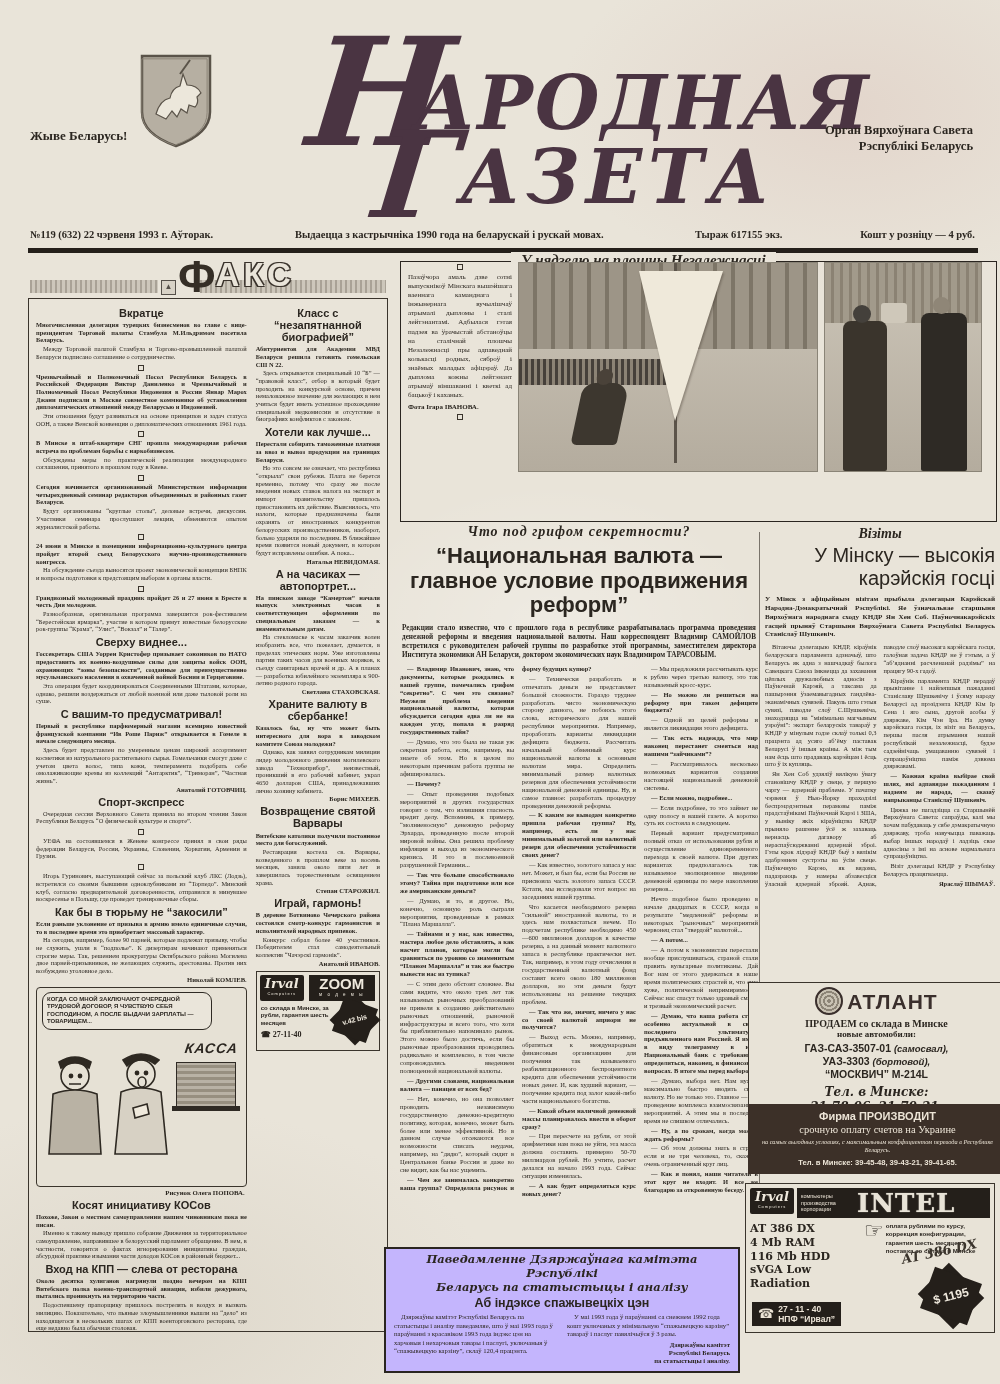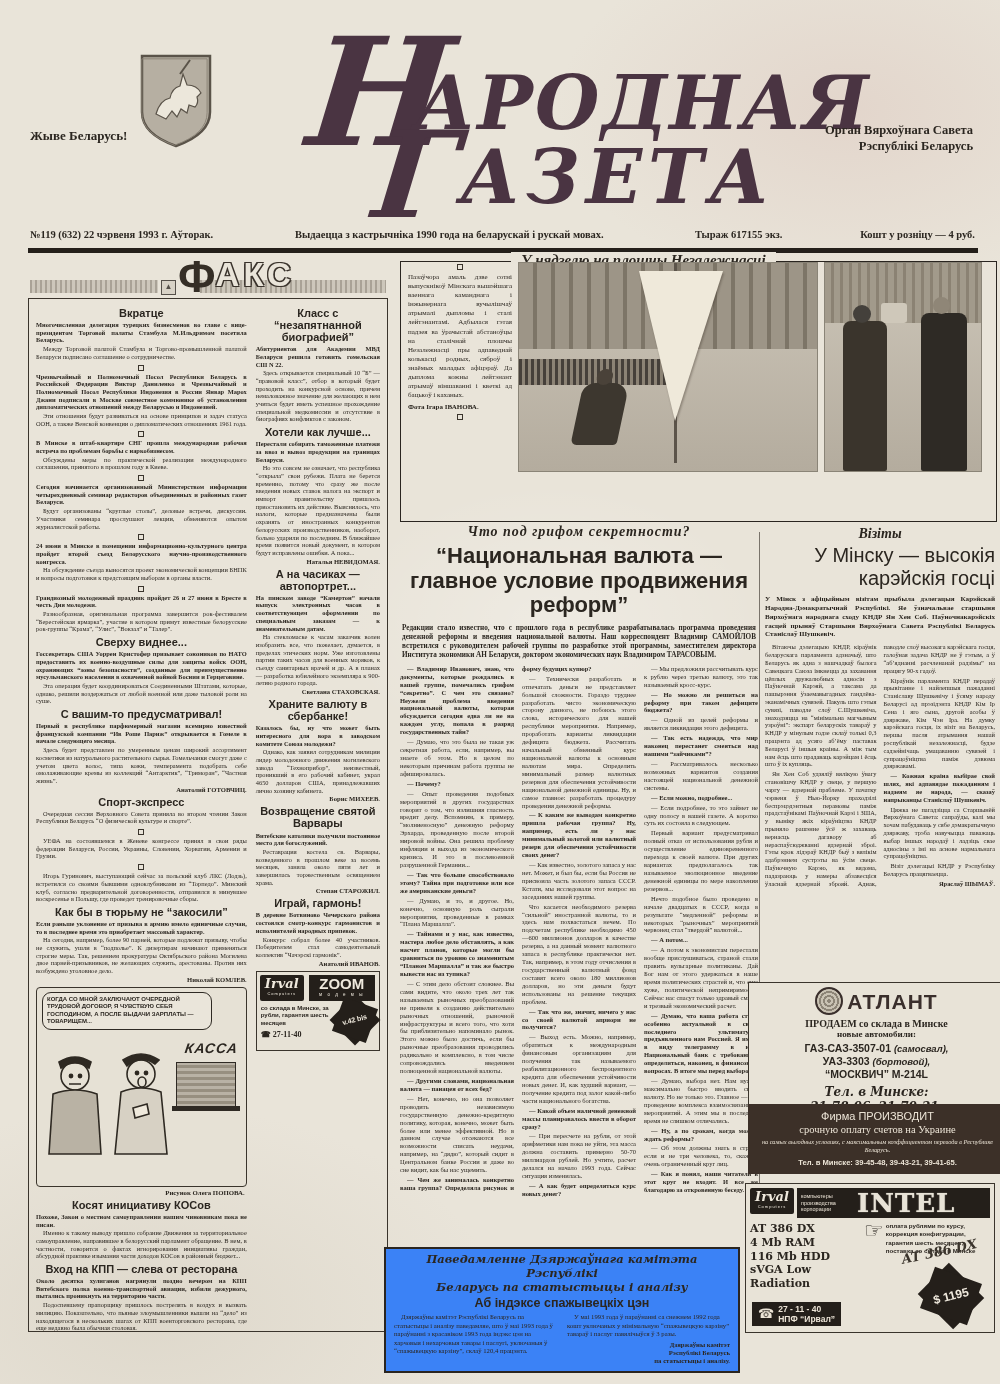--- a/index.html
+++ b/index.html
@@ -107,41 +107,41 @@
   
   #atlant{left:748px;top:982px;width:247px;border:1.4px solid #3a342c;background:#e8e3d7;text-align:center;padding:4px 4px 6px;}
   #atlant .lg{font-family:"Liberation Sans",sans-serif;font-weight:900;font-size:21px;letter-spacing:1px;color:#3a2f2c;}
   #atlant .emb{display:inline-block;width:24px;height:24px;border:2.5px solid #3a2f2c;border-radius:50%;background:repeating-radial-gradient(circle,#8d8577 0 2px,#c9c2b3 2px 4px);vertical-align:-6px;margin-right:4px;}
   #atlant .t1{font-weight:bold;font-size:10px;margin-top:3px;}
   #atlant .t2{font-weight:bold;font-size:9px;}
   #atlant .cars{font-family:"Liberation Sans",sans-serif;font-weight:900;font-size:10.5px;line-height:1.25;margin-top:3px;}
   #atlant .cars i{font-weight:bold;font-size:9.5px;}
   #atlant .tel{font-family:"DejaVu Serif",serif;font-style:italic;font-weight:bold;font-size:12px;line-height:1.2;margin-top:4px;}
   #firma{left:748px;top:1104px;width:247px;background:#3c3028;color:#ece4d6;text-align:center;padding:6px 6px 7px;}
-  #firma .f1{font-family:"Liberation Sans",sans-serif;font-weight:400;font-size:11px;}
+  #firma .f1{font-family:"Liberation Sans",sans-serif;font-weight:700;font-size:11px;}
   #firma .f2{font-size:10.5px;margin-top:2px;}
   #firma .f3{font-style:italic;font-size:6.3px;line-height:1.3;margin-top:3px;}
   #firma .f4{font-family:"Liberation Sans",sans-serif;font-weight:bold;font-size:7.6px;margin-top:4px;}
   #intel{left:745px;top:1183px;width:250px;height:150px;border:1.3px solid #3a342c;background:#e8e3d7;padding:4px;box-sizing:border-box;position:absolute;}
   #intel-top{display:flex;gap:3px;}
   #intel-banner{flex:1;background:#241f1a;color:#ece4d6;display:flex;align-items:center;gap:4px;padding:0 4px;height:30px;}
   #intel-banner .small{font-family:"Liberation Sans",sans-serif;font-size:5.5px;line-height:1.2;width:52px;}
   #intel-banner .INTEL{font-family:"DejaVu Serif",serif;font-weight:900;font-size:26px;letter-spacing:1px;color:#e8e3d7;text-shadow:0 0 1px #e8e3d7, 2px 2px 0 #241f1a;}
   #intel-mid{display:flex;margin-top:4px;}
   #specs{font-family:"DejaVu Serif",serif;font-weight:bold;font-size:11px;line-height:1.25;width:118px;}
   #hand{font-size:22px;line-height:22px;margin:-2px 2px 0 -4px;}
   #intel-right{font-family:"Liberation Sans",sans-serif;font-weight:bold;font-size:6.2px;line-height:1.35;flex:1;}
   #intel-bottom{position:absolute;left:6px;bottom:6px;display:flex;align-items:center;gap:4px;background:#241f1a;color:#ece4d6;padding:2px 6px;}
   #intel-bottom .ph{font-size:13px;}
   #intel-bottom .pt{font-family:"Liberation Sans",sans-serif;font-weight:bold;font-size:8.5px;line-height:1.2;}
   #intel-burst{right:14px;top:86px;width:58px;height:52px;}
   #intel-burst span{font-size:12px;}
   #intel-hand{position:absolute;right:16px;top:60px;font-family:"DejaVu Serif",serif;font-style:italic;font-weight:bold;font-size:13px;transform:rotate(-12deg);color:#3a342c;}
   
-  #stat{left:384px;top:1247px;width:356px;border:2px solid #2a2520;padding:4px 8px 5px;background:#3b82f6;box-sizing:border-box;}
+  #stat{left:384px;top:1247px;width:356px;border:2px solid #2a2520;padding:4px 8px 5px;background:#c4b5fd;box-sizing:border-box;}
   #stat .h{font-family:"DejaVu Serif",serif;font-style:italic;font-weight:bold;font-size:11.5px;text-align:center;line-height:1.2;}
   #stat .t{font-family:"Liberation Sans",sans-serif;font-weight:bold;font-size:12.5px;text-align:center;margin:2px 0 3px;}
   #stat .bdy{column-count:2;column-gap:10px;font-size:6.7px;line-height:1.25;}
   #stat .bdy p{margin:0 0 2px;text-indent:7px;}
   #stat .ssig{font-weight:bold;text-align:right;text-indent:0;}
 </style>
 </head>
 <body>
 
 <div class="abs" id="slogan">Жыве Беларусь!</div>

